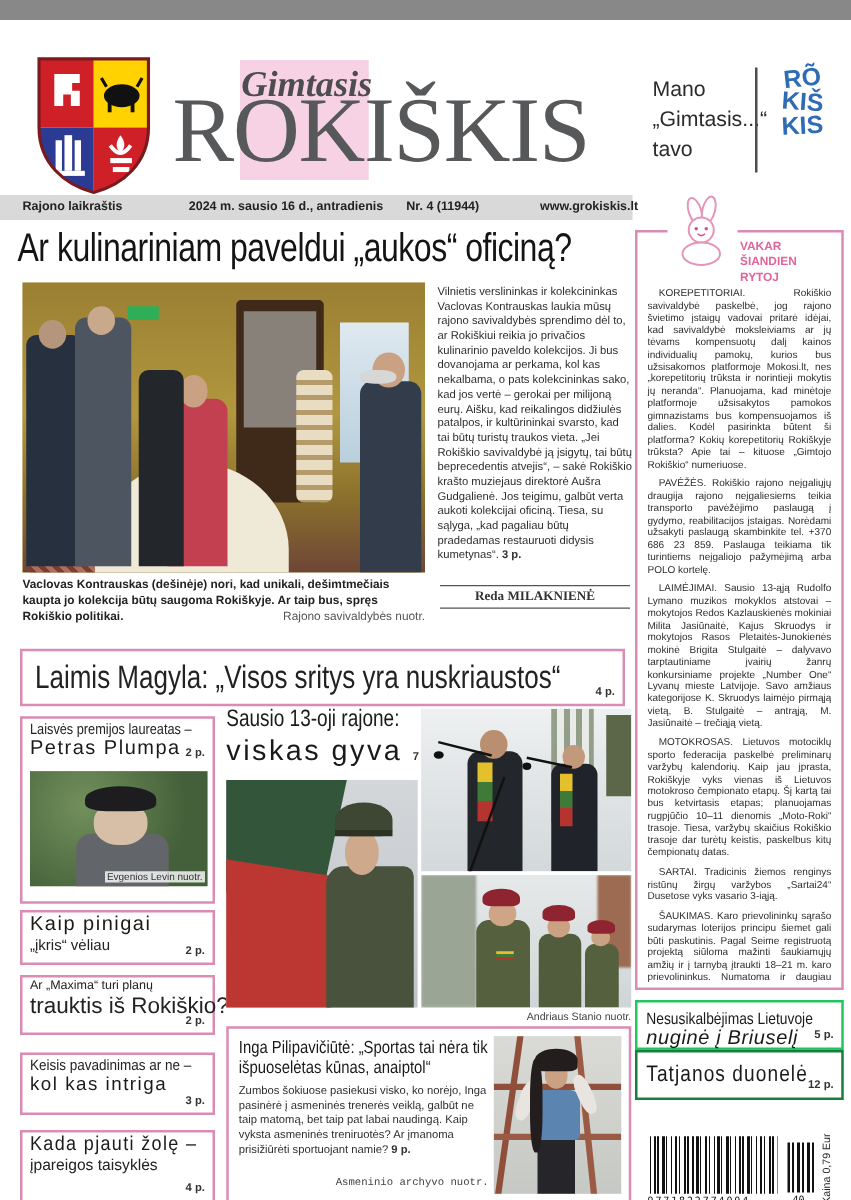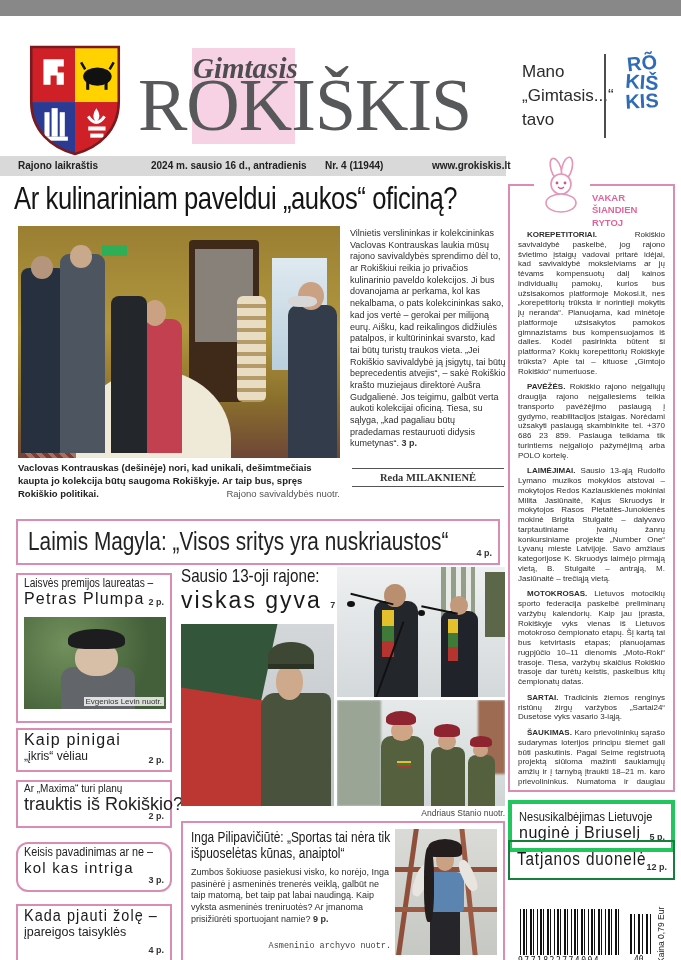--- a/index.html
+++ b/index.html
@@ -49,21 +49,21 @@
   .banner .txt{position:absolute;left:10px;top:5px;width:590px;font-size:26px;color:#222;}
   .banner .pref{position:absolute;right:6px;bottom:5px;}
 
   
   .tbox{border:2px solid #da8cb4;left:16px;width:156px;box-sizing:border-box;padding:1px 6px;}
   .t-small{font-size:12px;color:#222;}
   .t-big{font-size:16px;letter-spacing:1.2px;color:#1a1a1a;}
   .tb1{top:557px;height:150px;}
   .tb2{top:712px;height:44px;}
   .tb3{top:764px;height:48px;}
-  .tb4{top:826px;height:50px;border-radius:12px;}
+  .tb4{top:826px;height:50px;}
   .tb5{top:888px;height:58px;}
   .tbox .pref{position:absolute;right:6px;bottom:5px;}
   .tb1 .photo{position:absolute;left:6px;top:42px;width:142px;height:92px;overflow:hidden;background:#5c7a4a;}
   .tb1 .pcredit{position:absolute;right:6px;top:122px;font-size:8px;color:#333;
                 background:rgba(255,255,255,.8);padding:0 2px;}
 
   
   .sausio1{left:181px;top:549px;width:220px;font-size:19px;color:#1a1a1a;}
   .sausio2{left:181px;top:571px;font-size:23px;letter-spacing:2px;color:#1a1a1a;}
   .ph{overflow:hidden;}
@@ -79,28 +79,28 @@
   .inga-cr{position:absolute;left:8px;top:118px;width:200px;text-align:right;font-family:Liberation Mono, monospace;}
   .inga-ph{position:absolute;right:6px;top:6px;width:102px;height:126px;background:#d8d9d6;overflow:hidden;}
 
   
   .newscol{left:508px;top:168px;width:167px;height:608px;border:2px solid #da8cb4;box-sizing:border-box;}
   .bunny{position:absolute;left:24px;top:-30px;background:#fff;padding:0 2px;}
   .vsr{position:absolute;left:82px;top:6px;color:#e0659c;font-weight:bold;font-size:9.5px;line-height:1.3;}
   .newstext{position:absolute;left:8px;right:8px;top:44px;bottom:4px;overflow:hidden;
             font-size:8px;line-height:1.22;text-align:justify;color:#2e2e2e;}
   .newstext p{margin:0 0 6px;text-indent:9px;}
-  .tag{font-weight:bold;}
-
-  
-  .br1{left:508px;top:784px;width:167px;height:52px;border:4px solid #22c55e;box-sizing:border-box;padding:5px 7px;}
+  .tag{font-weight:normal;}
+
+  
+  .br1{left:508px;top:784px;width:167px;height:40px;border:2px solid #22c55e;box-sizing:border-box;padding:5px 7px;}
   .br2{left:508px;top:824px;width:167px;height:40px;border:2px solid #15803d;box-sizing:border-box;padding:7px 7px;}
   .br1 .pref,.br2 .pref{position:absolute;right:6px;bottom:6px;padding-left:32px;}
   .br-l1{font-size:13px;color:#1a1a1a;}
-  .br-l2{font-size:16px;letter-spacing:.5px;color:#1a1a1a;}
+  .br-l2{font-size:16px;letter-spacing:.5px;color:#1a1a1a;font-style:italic;}
   .br2 .t-title{font-size:18px;letter-spacing:1px;color:#1a1a1a;}
 
   .bcwrap{left:512px;top:893px;width:162px;height:62px;}
   .bars-main{position:absolute;left:8px;top:0;width:102px;height:46px;
     background:repeating-linear-gradient(90deg,#111 0 1px,#fff 1px 3px,#111 3px 5px,#fff 5px 6px,
       #111 6px 7px,#fff 7px 10px,#111 10px 12px,#fff 12px 13px,#111 13px 14px,#fff 14px 17px);}
   .bars-digits{position:absolute;left:6px;top:47px;width:106px;font-family:"DejaVu Sans Mono",monospace;
     font-size:8px;letter-spacing:1.5px;color:#111;}
   .bars-small{position:absolute;left:118px;top:5px;width:22px;height:40px;
     background:repeating-linear-gradient(90deg,#111 0 2px,#fff 2px 4px,#111 4px 5px,#fff 5px 8px);}

